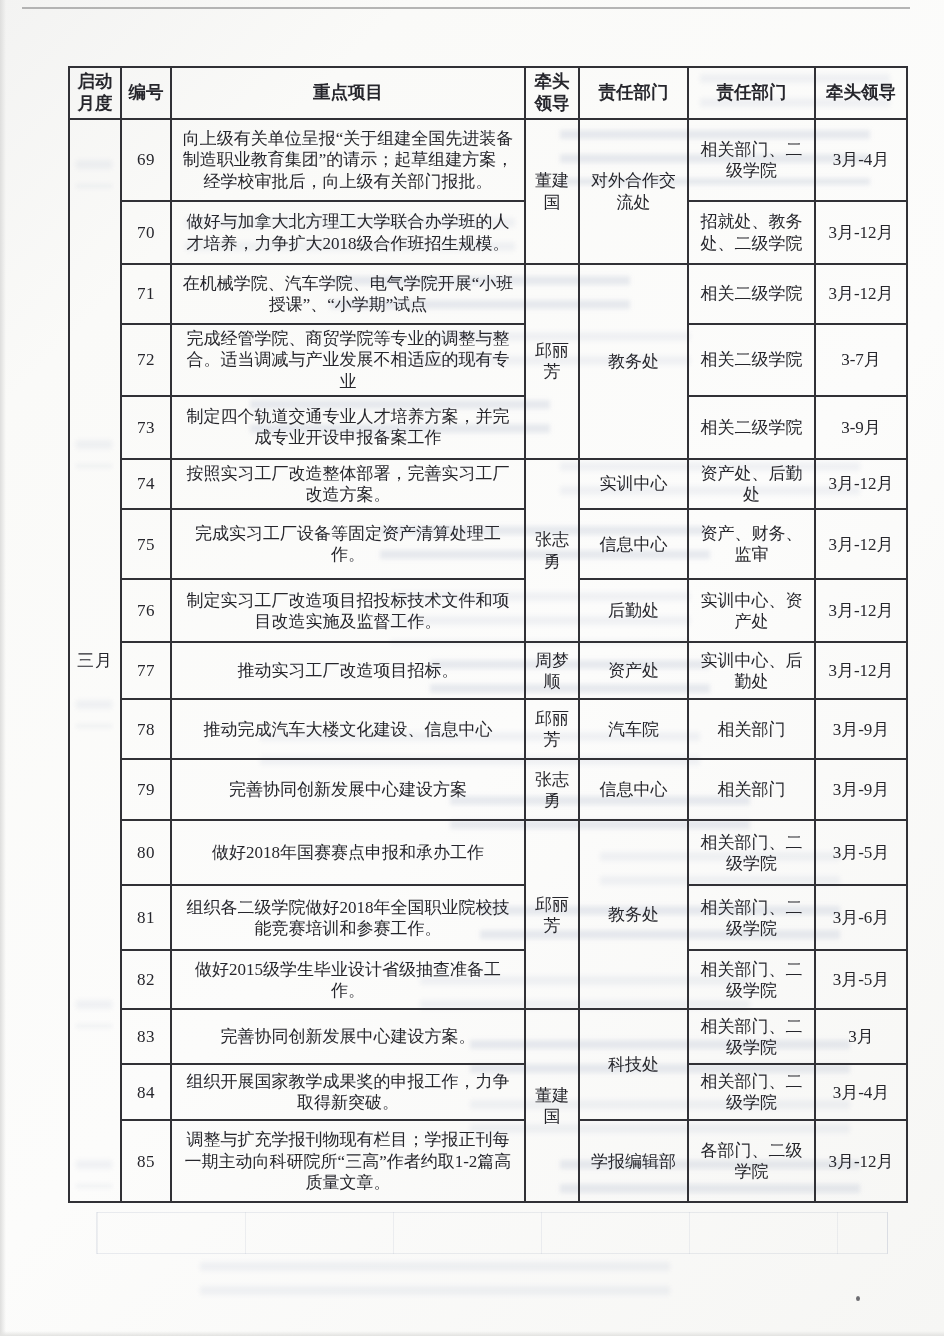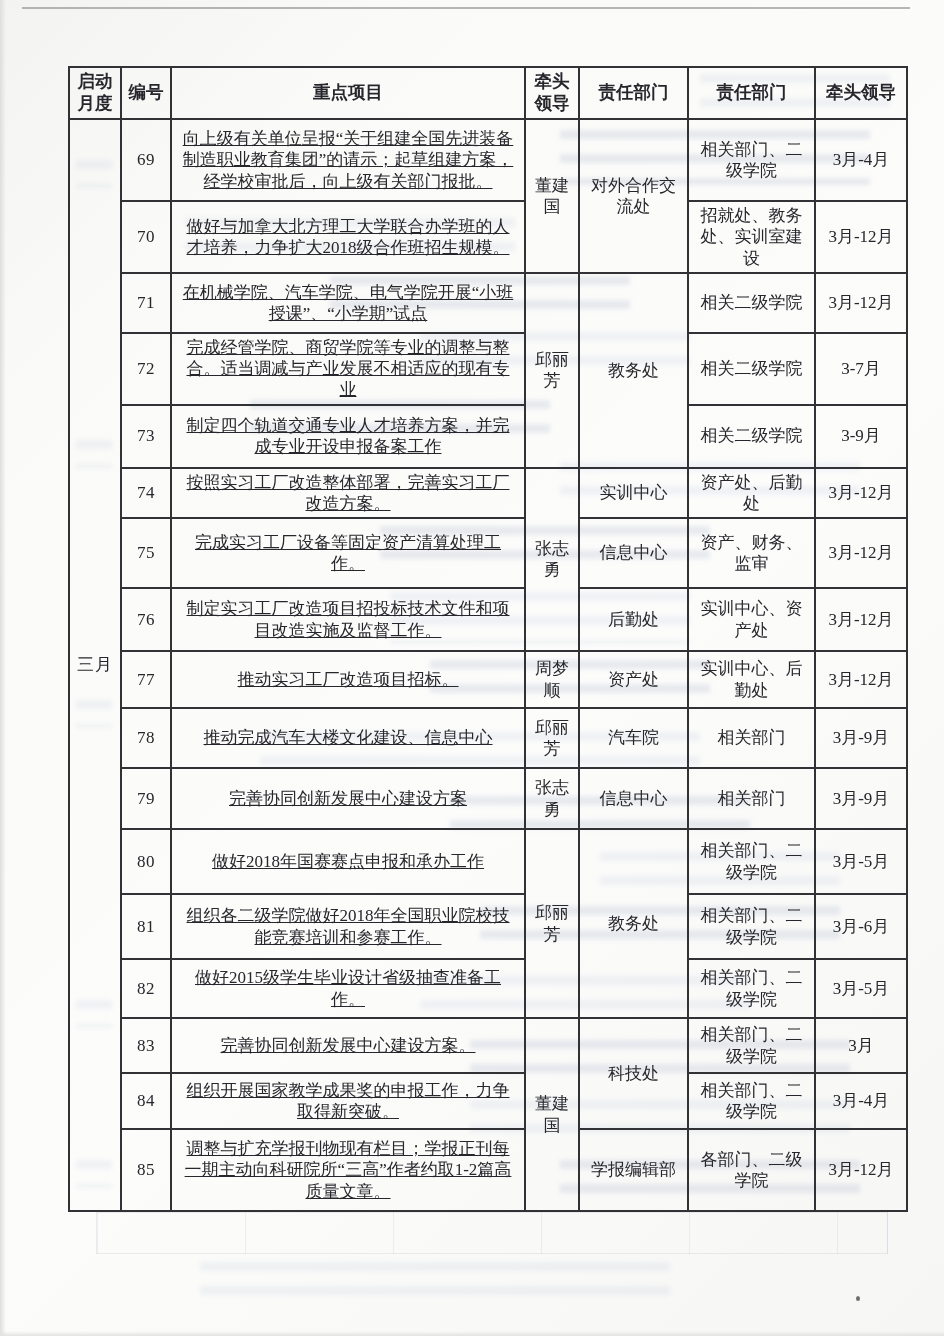--- a/index.html
+++ b/index.html
@@ -24,21 +24,21 @@
     border:2px solid #313136;
     padding:3px 7px;
     vertical-align:middle;
     font-size:17px;
     line-height:1.25;
     text-align:center;
     word-break:break-all;
     overflow-wrap:anywhere;
   }
   table.plan th{font-weight:700;font-size:17.5px;padding:2px 4px;}
-  td.proj{text-align:left;padding:4px 9px;text-decoration:underline;}
+  td.proj{text-align:left;padding:4px 9px;}
   td.coop{text-align:left;padding:4px 7px;}
   td.no{font-size:16.5px;letter-spacing:.5px;}
   td.period{white-space:nowrap;font-size:16.5px;padding:3px 2px;}
   td.month{font-size:18px;letter-spacing:1px;}
 
   
   .smudge{
     position:absolute;pointer-events:none;
     background:repeating-linear-gradient(180deg,rgba(135,150,182,.17) 0 9px,rgba(135,150,182,0) 9px 24px);
     filter:blur(2.2px);
@@ -117,21 +117,21 @@
         <td class="no">69</td>
         <td class="proj">向上级有关单位呈报“关于组建全国先进装备制造职业教育集团”的请示；起草组建方案，经学校审批后，向上级有关部门报批。</td>
         <td class="leader" rowspan="2">董建国</td>
         <td class="dept" rowspan="2">对外合作交流处</td>
         <td class="coop">相关部门、二级学院</td>
         <td class="period">3月-4月</td>
       </tr>
       <tr style="height:63px">
         <td class="no">70</td>
         <td class="proj">做好与加拿大北方理工大学联合办学班的人才培养，力争扩大2018级合作班招生规模。</td>
-        <td class="coop">招就处、教务处、实训室建设</td>
+        <td class="coop">招就处、教务处、二级学院</td>
         <td class="period">3月-12月</td>
       </tr>
       <tr style="height:60px">
         <td class="no">71</td>
         <td class="proj">在机械学院、汽车学院、电气学院开展“小班授课”、“小学期”试点</td>
         <td class="leader" rowspan="3">邱丽芳</td>
         <td class="dept" rowspan="3">教务处</td>
         <td class="coop">相关二级学院</td>
         <td class="period">3月-12月</td>
       </tr>

